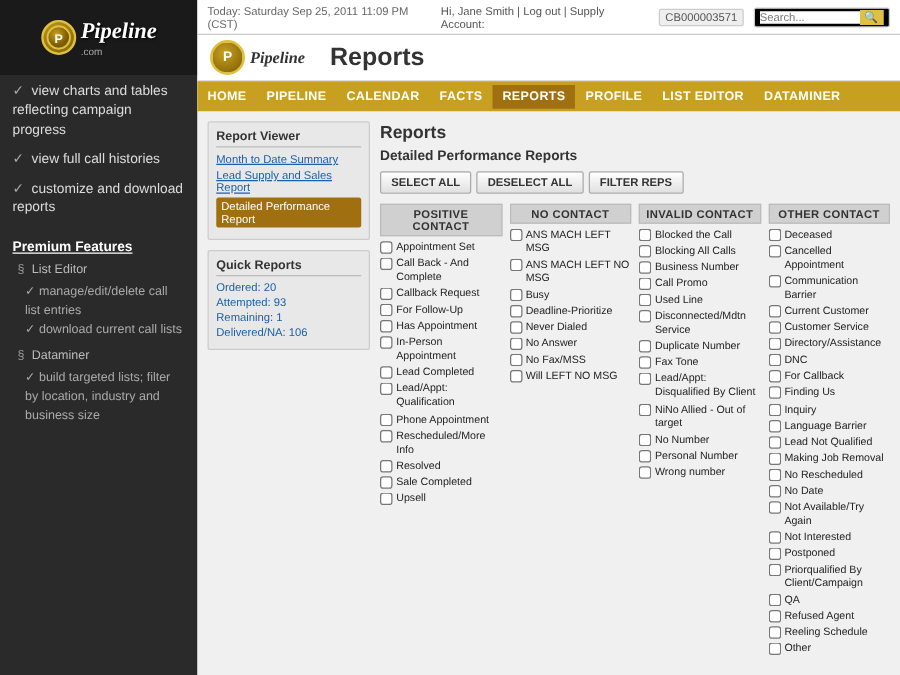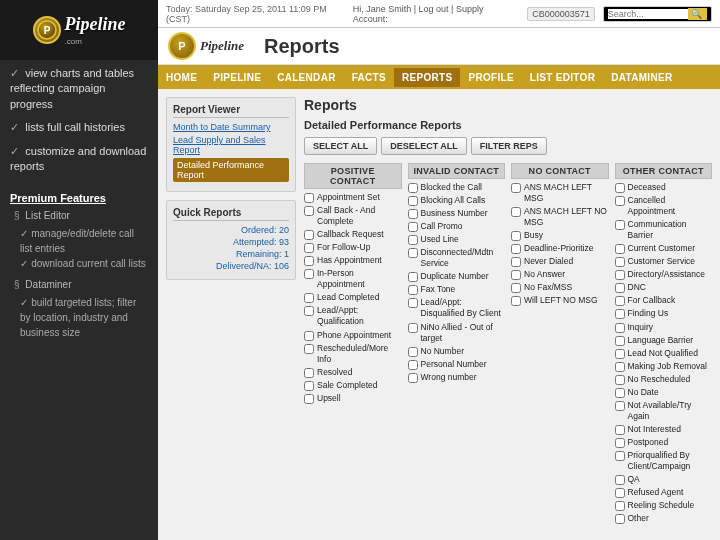--- a/index.html
+++ b/index.html
@@ -220,21 +220,20 @@
       padding: 2px 4px;
       border-radius: 2px;
       display: block;
       margin-bottom: 3px;
       font-size: 9px;
     }
     .quick-stat {
       font-size: 9px;
       color: #333;
       margin-bottom: 2px;
-      text-align: right;
     }
     .quick-stat span {
       color: #1a5fa8;
     }
 
     
     .right-panel {
       flex: 1;
     }
     .reports-title {
@@ -327,21 +326,21 @@
     </div>
   </div>
 
   <div class="sidebar-content">
     <div class="sidebar-item">
       <span class="check">✓</span>
       <span>view charts and tables reflecting campaign progress</span>
     </div>
     <div class="sidebar-item">
       <span class="check">✓</span>
-      <span>lists full call histories</span>
+      <span>view full call histories</span>
     </div>
     <div class="sidebar-item">
       <span class="check">✓</span>
       <span>customize and download reports</span>
     </div>
 
     <div class="sidebar-section">
       <div class="sidebar-section-title">Premium Features</div>
       <div class="sidebar-sub-item">
         <span class="bullet">§</span>
@@ -490,20 +489,58 @@
                 <span class="checkbox-label">Sale Completed</span>
               </div>
               <div class="checkbox-item">
                 <input type="checkbox" style="">
                 <span class="checkbox-label">Upsell</span>
               </div>
             </div>
         </div>
 
         <div class="checkbox-col">
+          <div class="col-header">NO CONTACT</div>
+          <div id="no-contact-items">
+              <div class="checkbox-item">
+                <input type="checkbox" style="">
+                <span class="checkbox-label">ANS MACH LEFT MSG</span>
+              </div>
+              <div class="checkbox-item">
+                <input type="checkbox" style="">
+                <span class="checkbox-label">ANS MACH LEFT NO MSG</span>
+              </div>
+              <div class="checkbox-item">
+                <input type="checkbox" style="">
+                <span class="checkbox-label">Busy</span>
+              </div>
+              <div class="checkbox-item">
+                <input type="checkbox" style="">
+                <span class="checkbox-label">Deadline-Prioritize</span>
+              </div>
+              <div class="checkbox-item">
+                <input type="checkbox" style="">
+                <span class="checkbox-label">Never Dialed</span>
+              </div>
+              <div class="checkbox-item">
+                <input type="checkbox" style="">
+                <span class="checkbox-label">No Answer</span>
+              </div>
+              <div class="checkbox-item">
+                <input type="checkbox" style="">
+                <span class="checkbox-label">No Fax/MSS</span>
+              </div>
+              <div class="checkbox-item">
+                <input type="checkbox" style="">
+                <span class="checkbox-label">Will LEFT NO MSG</span>
+              </div>
+            </div>
+        </div>
+
+        <div class="checkbox-col">
           <div class="col-header">INVALID CONTACT</div>
           <div id="invalid-items">
               <div class="checkbox-item">
                 <input type="checkbox" style="">
                 <span class="checkbox-label">Blocked the Call</span>
               </div>
               <div class="checkbox-item">
                 <input type="checkbox" style="">
                 <span class="checkbox-label">Blocking All Calls</span>
               </div>
@@ -543,58 +580,20 @@
                 <input type="checkbox" style="">
                 <span class="checkbox-label">No Number</span>
               </div>
               <div class="checkbox-item">
                 <input type="checkbox" style="">
                 <span class="checkbox-label">Personal Number</span>
               </div>
               <div class="checkbox-item">
                 <input type="checkbox" style="">
                 <span class="checkbox-label">Wrong number</span>
-              </div>
-            </div>
-        </div>
-
-        <div class="checkbox-col">
-          <div class="col-header">NO CONTACT</div>
-          <div id="no-contact-items">
-              <div class="checkbox-item">
-                <input type="checkbox" style="">
-                <span class="checkbox-label">ANS MACH LEFT MSG</span>
-              </div>
-              <div class="checkbox-item">
-                <input type="checkbox" style="">
-                <span class="checkbox-label">ANS MACH LEFT NO MSG</span>
-              </div>
-              <div class="checkbox-item">
-                <input type="checkbox" style="">
-                <span class="checkbox-label">Busy</span>
-              </div>
-              <div class="checkbox-item">
-                <input type="checkbox" style="">
-                <span class="checkbox-label">Deadline-Prioritize</span>
-              </div>
-              <div class="checkbox-item">
-                <input type="checkbox" style="">
-                <span class="checkbox-label">Never Dialed</span>
-              </div>
-              <div class="checkbox-item">
-                <input type="checkbox" style="">
-                <span class="checkbox-label">No Answer</span>
-              </div>
-              <div class="checkbox-item">
-                <input type="checkbox" style="">
-                <span class="checkbox-label">No Fax/MSS</span>
-              </div>
-              <div class="checkbox-item">
-                <input type="checkbox" style="">
-                <span class="checkbox-label">Will LEFT NO MSG</span>
               </div>
             </div>
         </div>
 
         <div class="checkbox-col">
           <div class="col-header">OTHER CONTACT</div>
           <div id="other-items">
               <div class="checkbox-item">
                 <input type="checkbox" style="">
                 <span class="checkbox-label">Deceased</span>

